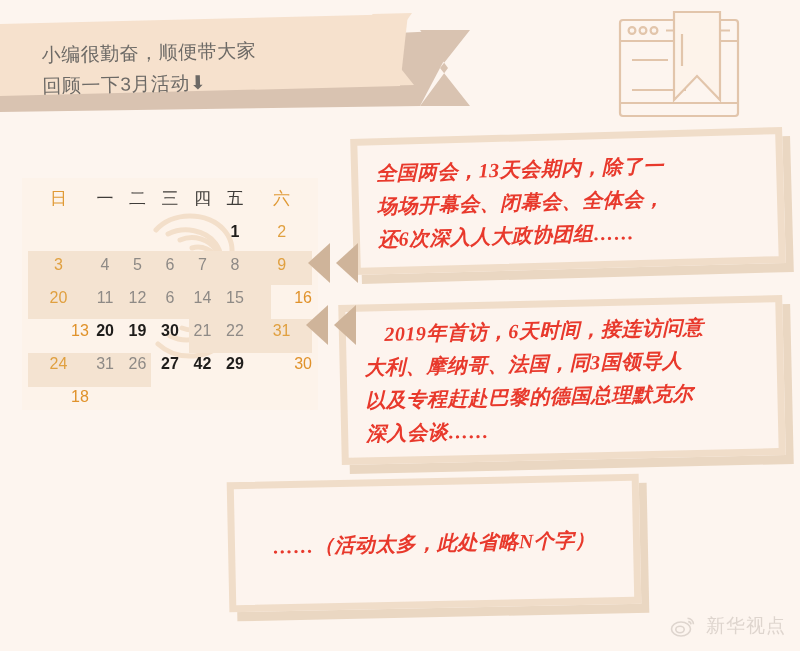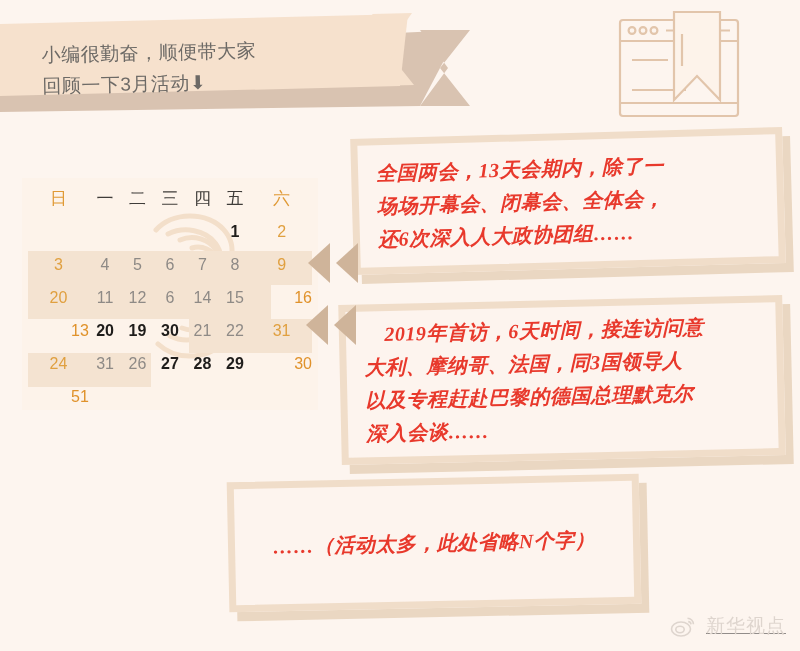--- a/index.html
+++ b/index.html
@@ -188,21 +188,20 @@
   
   .watermark {
     position: absolute;
     right: 14px;
     bottom: 12px;
     display: flex;
     align-items: center;
     gap: 10px;
     opacity: .42;
     z-index: 9;
-    text-decoration: underline;
   }
   .wm-text {
     color: #b5aaa2;
     font-size: 19px;
     letter-spacing: 1px;
   }
 </style>
 </head>
 <body style="background: rgb(253, 245, 239);">
 
@@ -296,25 +295,25 @@
       <div class="cal-cell bold">19</div>
       <div class="cal-cell bold">30</div>
       <div class="cal-cell dim">21</div>
       <div class="cal-cell dim">22</div>
       <div class="cal-cell weekend">31</div>
 
       <div class="cal-cell weekend">24</div>
       <div class="cal-cell dim">31</div>
       <div class="cal-cell dim">26</div>
       <div class="cal-cell bold">27</div>
-      <div class="cal-cell bold">28</div>
+      <div class="cal-cell bold">42</div>
       <div class="cal-cell bold">29</div>
       <div class="cal-cell bold-orange">30</div>
 
-      <div class="cal-cell bold-orange">51</div>
+      <div class="cal-cell bold-orange">18</div>
       <div class="cal-cell empty"></div>
       <div class="cal-cell empty"></div>
       <div class="cal-cell empty"></div>
       <div class="cal-cell empty"></div>
       <div class="cal-cell empty"></div>
       <div class="cal-cell empty"></div>
     </div>
   </div>
 
   <svg class="chev" style="left:300px; top:243px;" width="62" height="40" viewBox="0 0 62 40">

